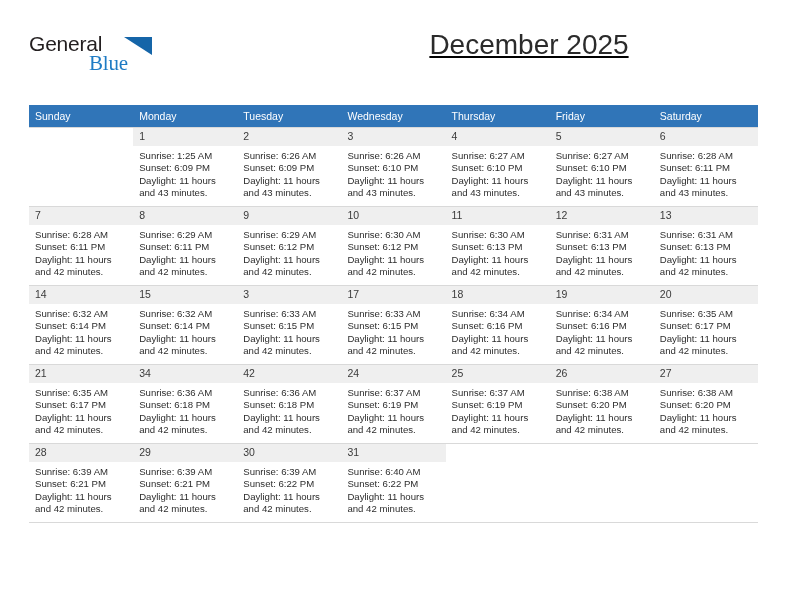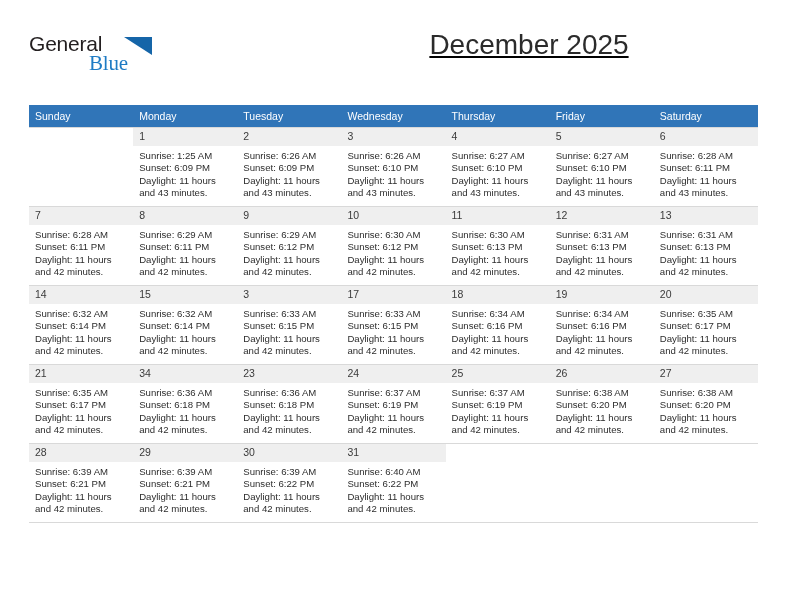--- a/index.html
+++ b/index.html
@@ -383,21 +383,21 @@
           <td>
             <div class="daynum-band">34</div>
             <div class="cell-body">
               <div>Sunrise: 6:36 AM</div>
               <div>Sunset: 6:18 PM</div>
               <div>Daylight: 11 hours</div>
               <div>and 42 minutes.</div>
             </div>
           </td>
           <td>
-            <div class="daynum-band">23</div>
+            <div class="daynum-band">42</div>
             <div class="cell-body">
               <div>Sunrise: 6:36 AM</div>
               <div>Sunset: 6:18 PM</div>
               <div>Daylight: 11 hours</div>
               <div>and 42 minutes.</div>
             </div>
           </td>
           <td>
             <div class="daynum-band">24</div>
             <div class="cell-body">

